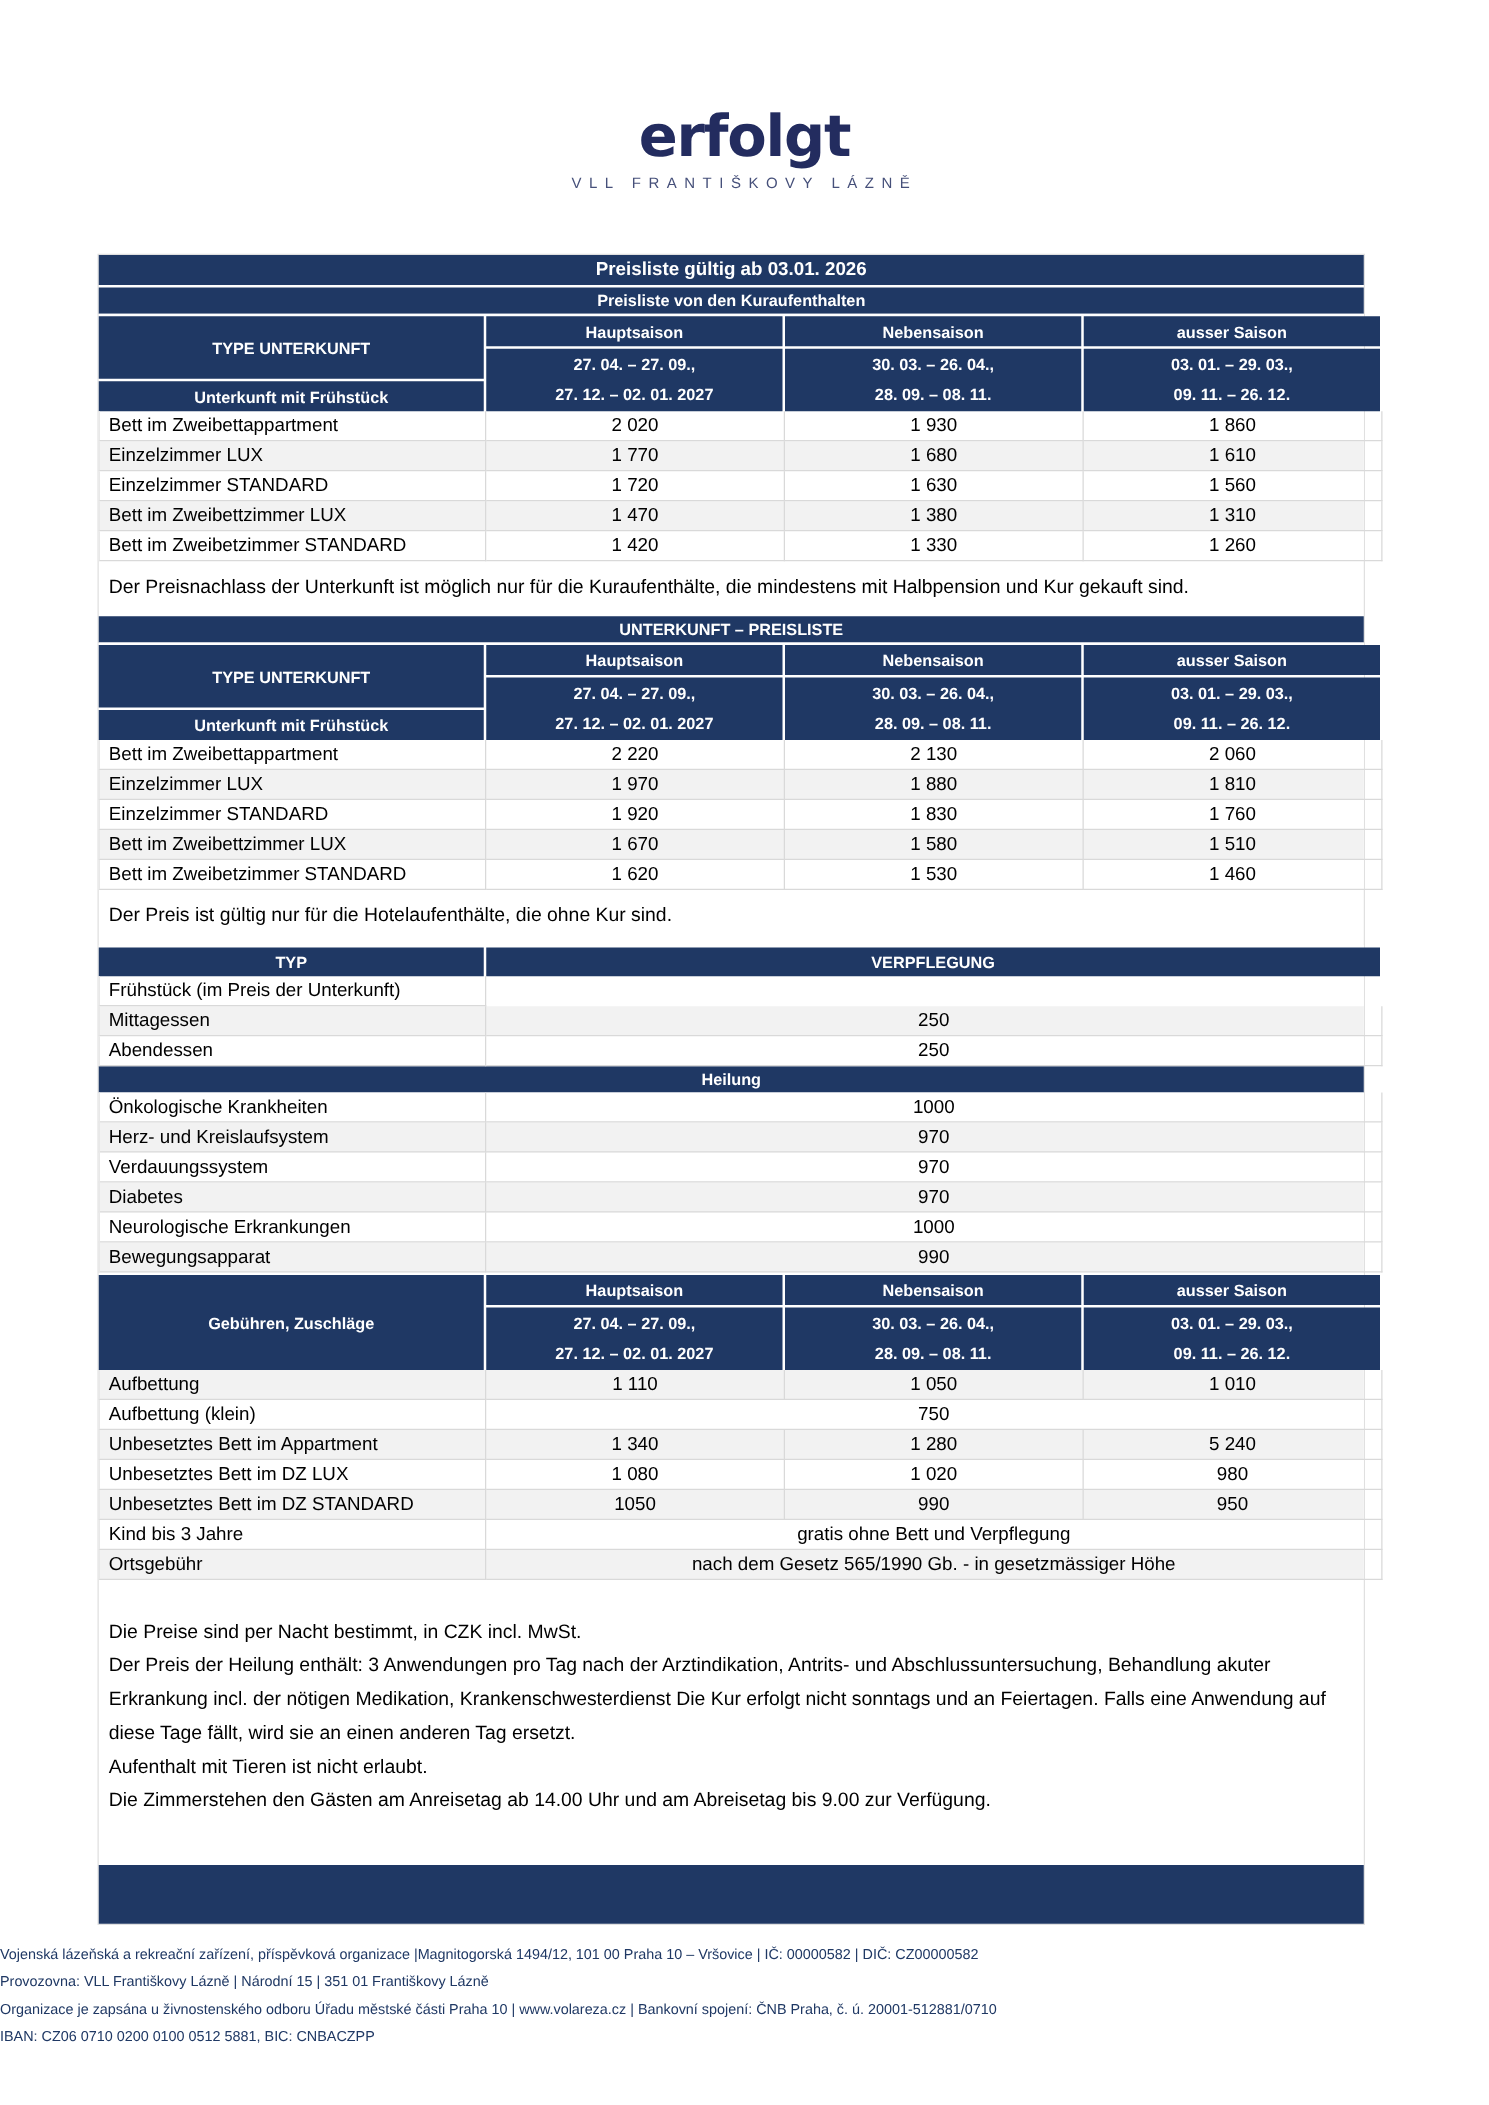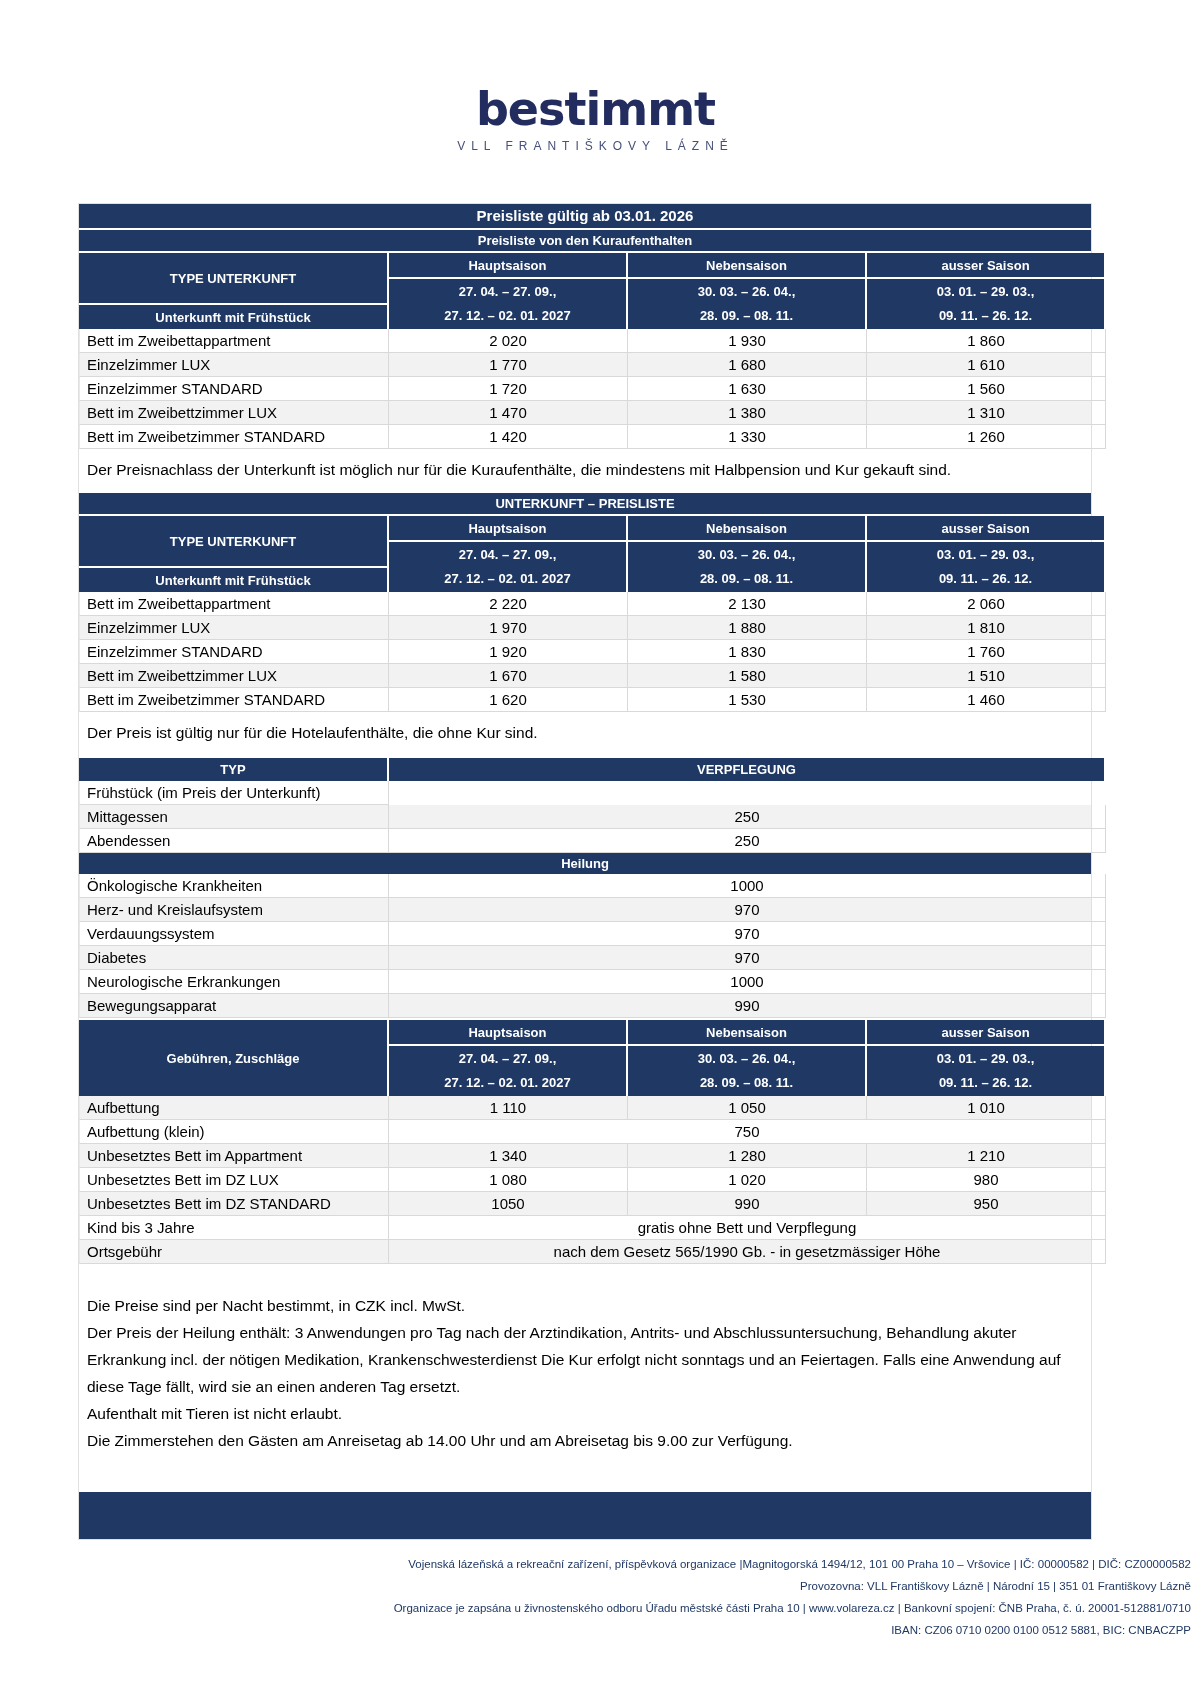--- a/index.html
+++ b/index.html
@@ -64,30 +64,30 @@
   .bc.label{ padding-left:7px; border-left:1px solid #e8e8e8; }
   .bc.val, .bc.span{ text-align:center; }
   .bc.span{ grid-column:2 / span 3; }
   .bc.vspan{ grid-column:2; }
   
   .note{ padding:12px 8px 12px; font-size:15.5px; min-height:44px; }
   .notes{ padding:28px 8px 8px; font-size:15.5px; }
   .notes .nline{ line-height:27px; }
   .bottom-bar{ height:47px; background:var(--navy); margin-top:30px; }
   
-  .footer{ margin-top:13px; text-align:right; color:var(--footer);padding-left:16px; }
+  .footer{ margin-top:13px; text-align:left; color:var(--footer); }
   .fline{ font-size:11.5px; line-height:22px; }
 </style>
 </head>
 <body>
 
 <div class="page">
 
   <header class="logo">
-    <div class="brand">bestimmt</div>
+    <div class="brand">erfolgt</div>
     <div class="brand-sub">VLL FRANTIŠKOVY LÁZNĚ</div>
   </header>
 
   <div class="content">
     <div class="bar main">Preisliste gültig ab 03.01. 2026</div>
     <div class="bar sub">Preisliste von den Kuraufenthalten</div>
 
     <div id="kur-table">
         <div class="shead">
           <div class="hc corner">TYPE UNTERKUNFT</div>
@@ -264,21 +264,21 @@
           <div class="bc val">1 010</div>
         </div>
         <div class="brow">
           <div class="bc label">Aufbettung (klein)</div>
           <div class="bc span">750</div>
         </div>
         <div class="brow alt">
           <div class="bc label">Unbesetztes Bett im Appartment</div>
           <div class="bc val">1 340</div>
           <div class="bc val">1 280</div>
-          <div class="bc val">1 210</div>
+          <div class="bc val">5 240</div>
         </div>
         <div class="brow">
           <div class="bc label">Unbesetztes Bett im DZ LUX</div>
           <div class="bc val">1 080</div>
           <div class="bc val">1 020</div>
           <div class="bc val">980</div>
         </div>
         <div class="brow alt">
           <div class="bc label">Unbesetztes Bett im DZ STANDARD</div>
           <div class="bc val">1050</div>

